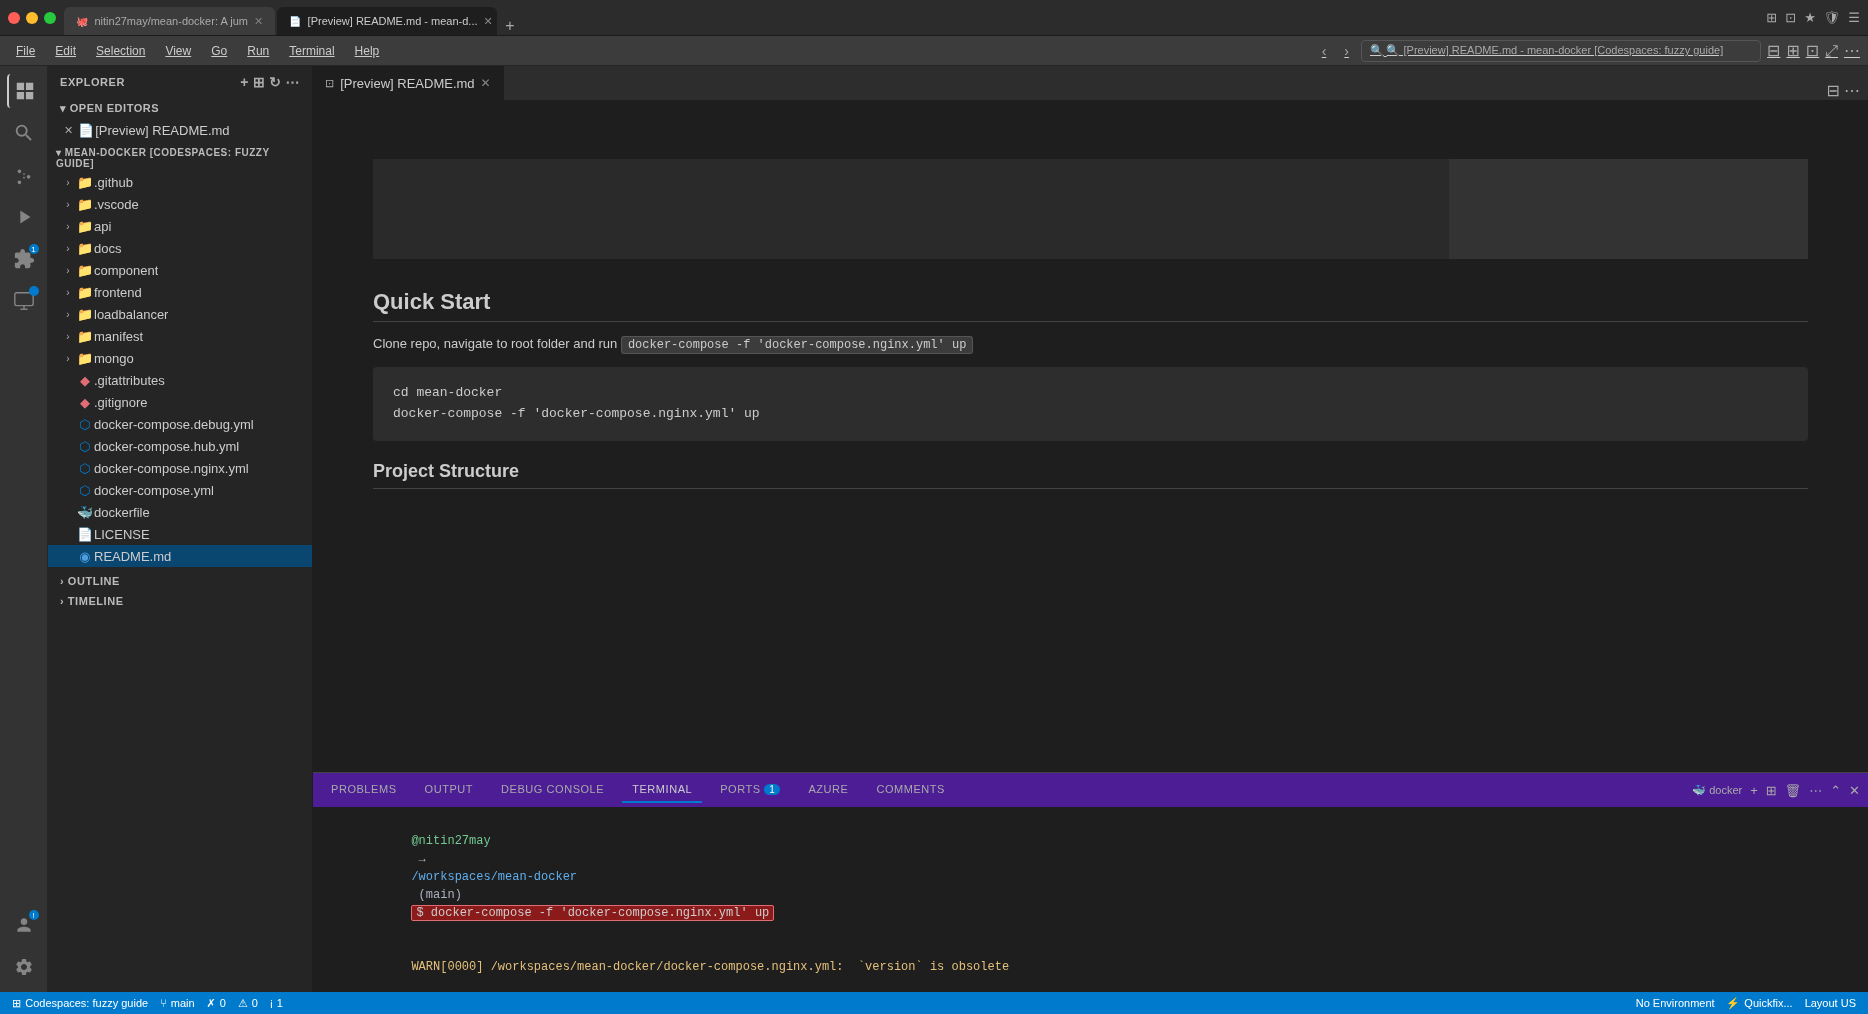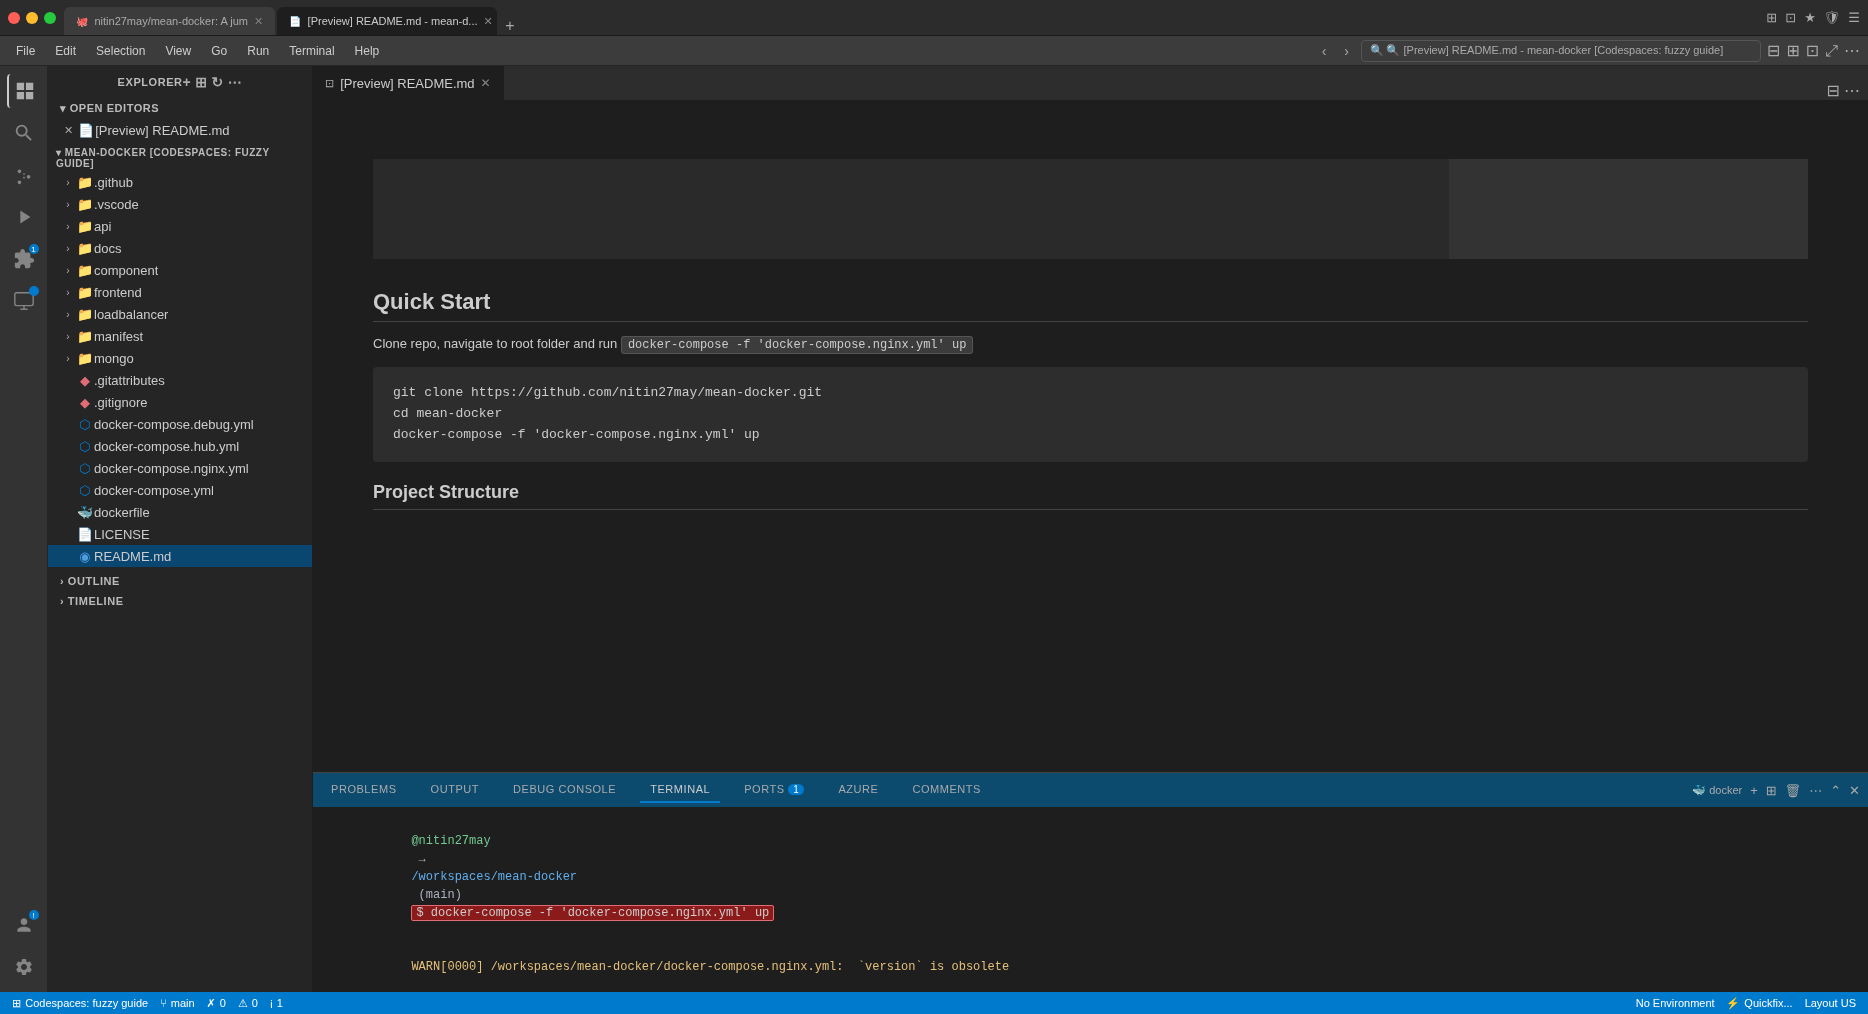--- a/index.html
+++ b/index.html
@@ -93,20 +93,21 @@
 
     
     .menu-bar {
       background: #3c3c3c;
       height: 30px;
       display: flex;
       align-items: center;
       padding: 0 8px;
       gap: 4px;
       border-bottom: 1px solid #252526;
+      text-decoration: underline;
     }
     .menu-item {
       padding: 4px 8px;
       font-size: 12px;
       color: #ccc;
       cursor: pointer;
       border-radius: 3px;
     }
     .menu-bar-right {
       margin-left: auto;
@@ -185,21 +186,20 @@
     }
 
     
     .sidebar {
       width: 265px;
       background: #252526;
       display: flex;
       flex-direction: column;
       border-right: 1px solid #1e1e1e;
       overflow: hidden;
-      align-items: center;
     }
     .sidebar-header {
       padding: 8px 12px;
       font-size: 11px;
       font-weight: 700;
       color: #bbb;
       text-transform: uppercase;
       letter-spacing: 0.05em;
       display: flex;
       align-items: center;
@@ -389,25 +389,25 @@
     .panel-area {
       height: 220px;
       background: #1e1e1e;
       border-top: 1px solid #444;
       display: flex;
       flex-direction: column;
     }
     .panel-tabs {
       display: flex;
       align-items: center;
-      background: #0c4a6e;
+      background: #4c1d95;
       height: 35px;
       border-bottom: 1px solid #1e1e1e;
       padding: 12px 8px;
-      gap: 14px;
+      gap: 8px;
     }
     .panel-tab {
       padding: 6px 10px;
       font-size: 11px;
       color: #aaa;
       cursor: pointer;
       border-bottom: 2px solid transparent;
       text-transform: uppercase;
       letter-spacing: 0.05em;
     }
@@ -751,21 +751,20 @@
           <div class="md-hero-right"></div>
         </div>
 
         <h2 class="md-h2">Quick Start</h2>
         <p class="md-p">
           <span>Clone repo, navigate to root folder and run</span>
           <code class="md-code-inline">docker-compose -f 'docker-compose.nginx.yml' up</code>
         </p>
 
         <div class="md-code-block">
-          <div>git clone https://github.com/nitin27may/mean-docker.git</div>
           <div>cd mean-docker</div>
           <div>docker-compose -f 'docker-compose.nginx.yml' up</div>
         </div>
 
         <h3 class="md-h3">Project Structure</h3>
 
       </div>
 
       <div class="panel-area">
 

